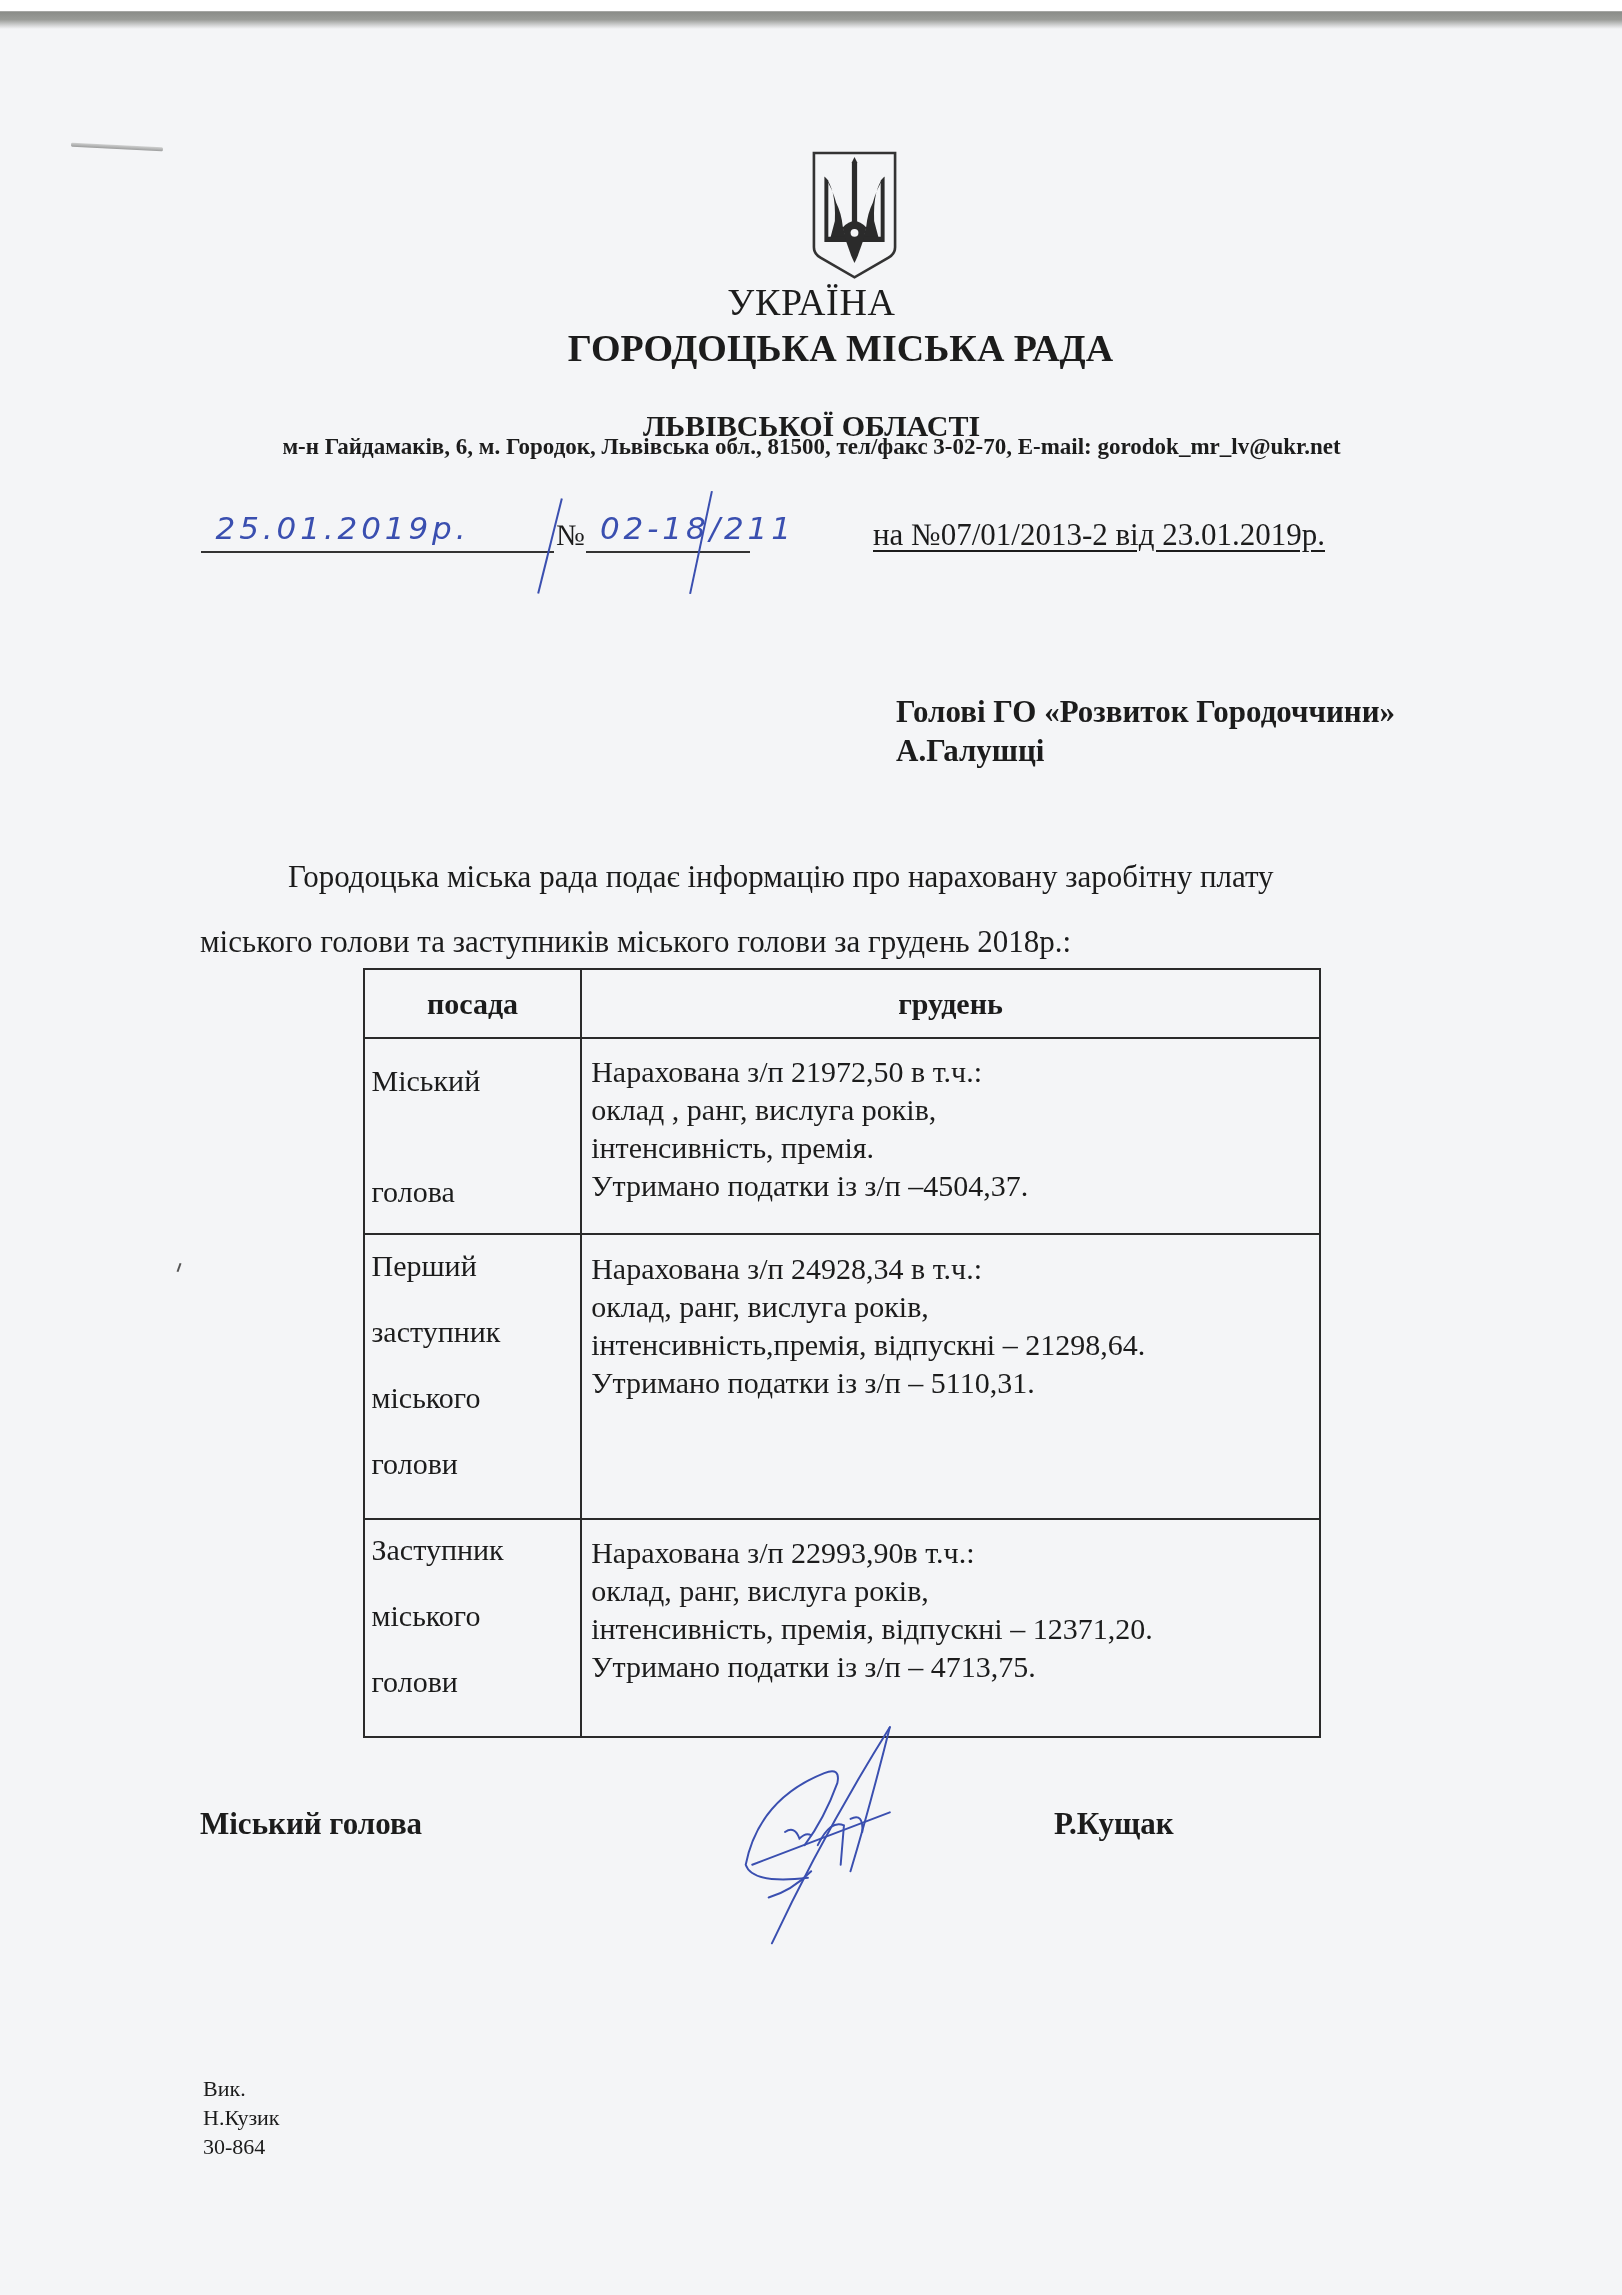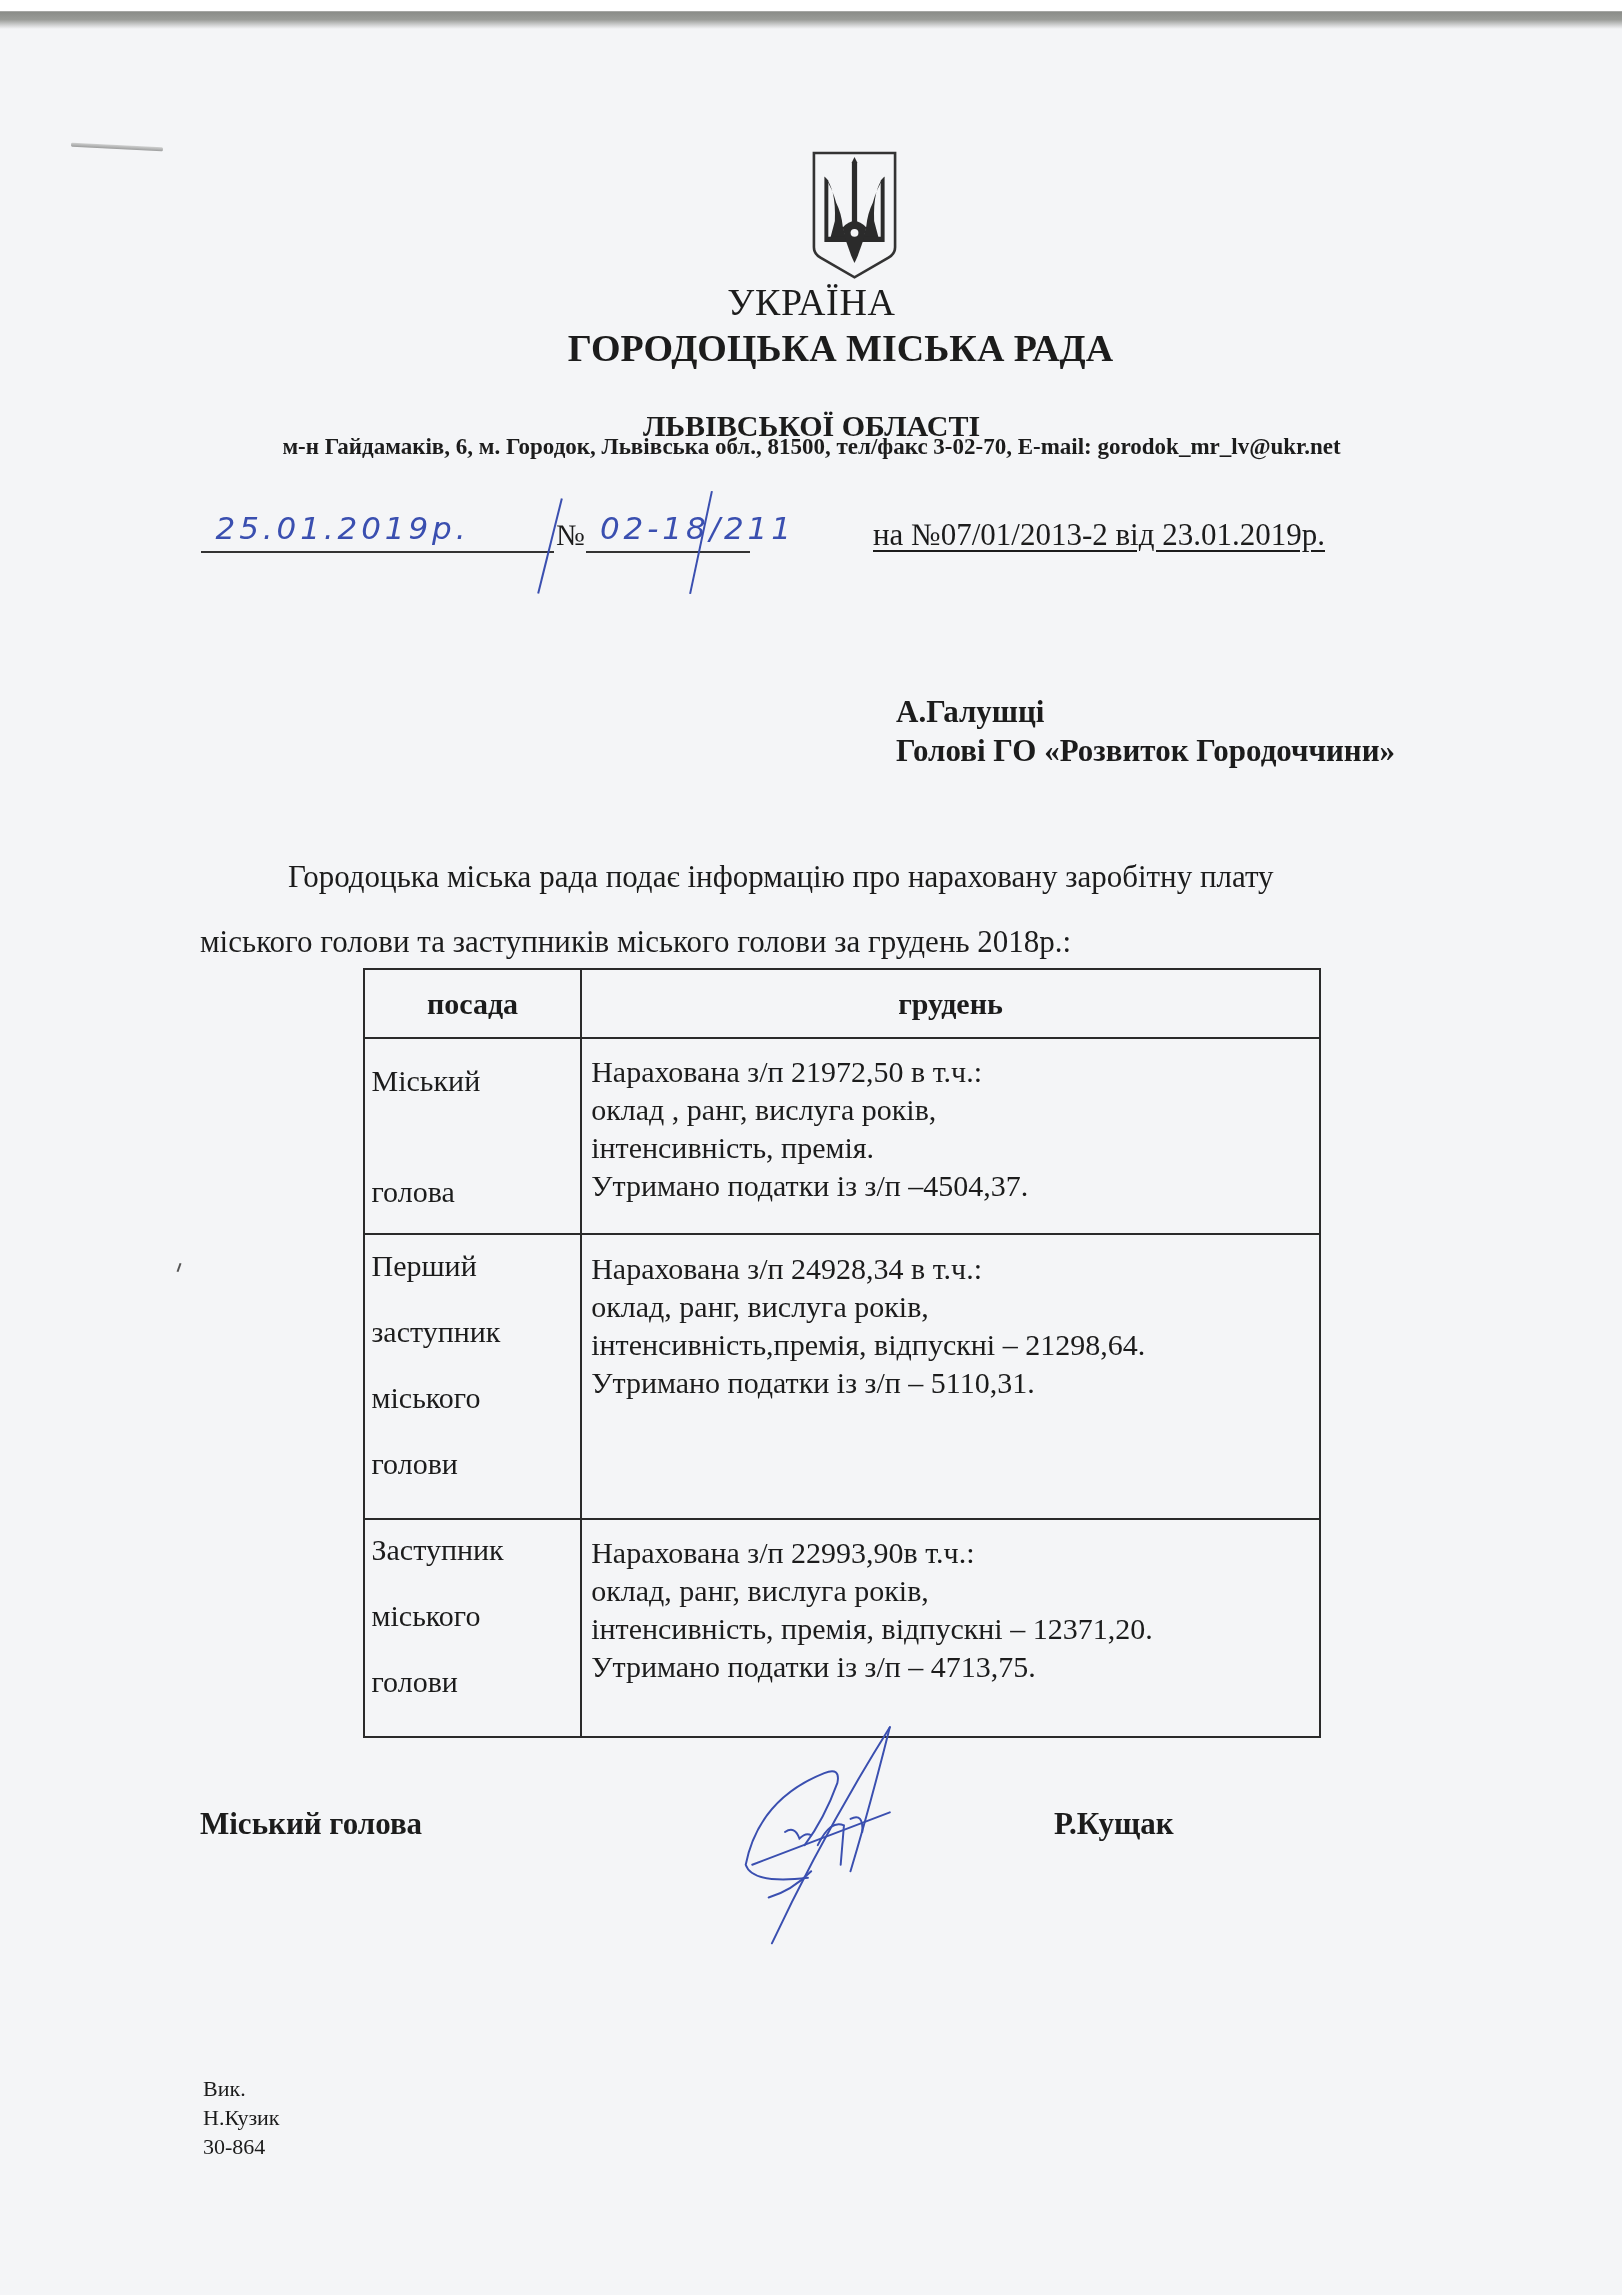--- a/index.html
+++ b/index.html
@@ -93,22 +93,22 @@
   <div class="line-date"></div>
   <div class="slash1"></div>
   <span class="no-sign">№</span>
   <span class="hand hand-num">02-18/211</span>
   <div class="line-num"></div>
   <div class="slash2"></div>
   <span class="reply-ref">на №07/01/2013-2 від 23.01.2019р.</span>
 </div>
 
 <div class="addressee">
+  <div>Голові ГО «Розвиток Городоччини»</div>
   <div>А.Галушці</div>
-  <div>Голові ГО «Розвиток Городоччини»</div>
 </div>
 
 <div class="body-text">
   <div class="indent">Городоцька міська рада подає інформацію про нараховану заробітну плату</div>
   <div>міського голови та заступників міського голови за грудень 2018р.:</div>
 </div>
 
 <table class="salary">
   <thead>
     <tr>

